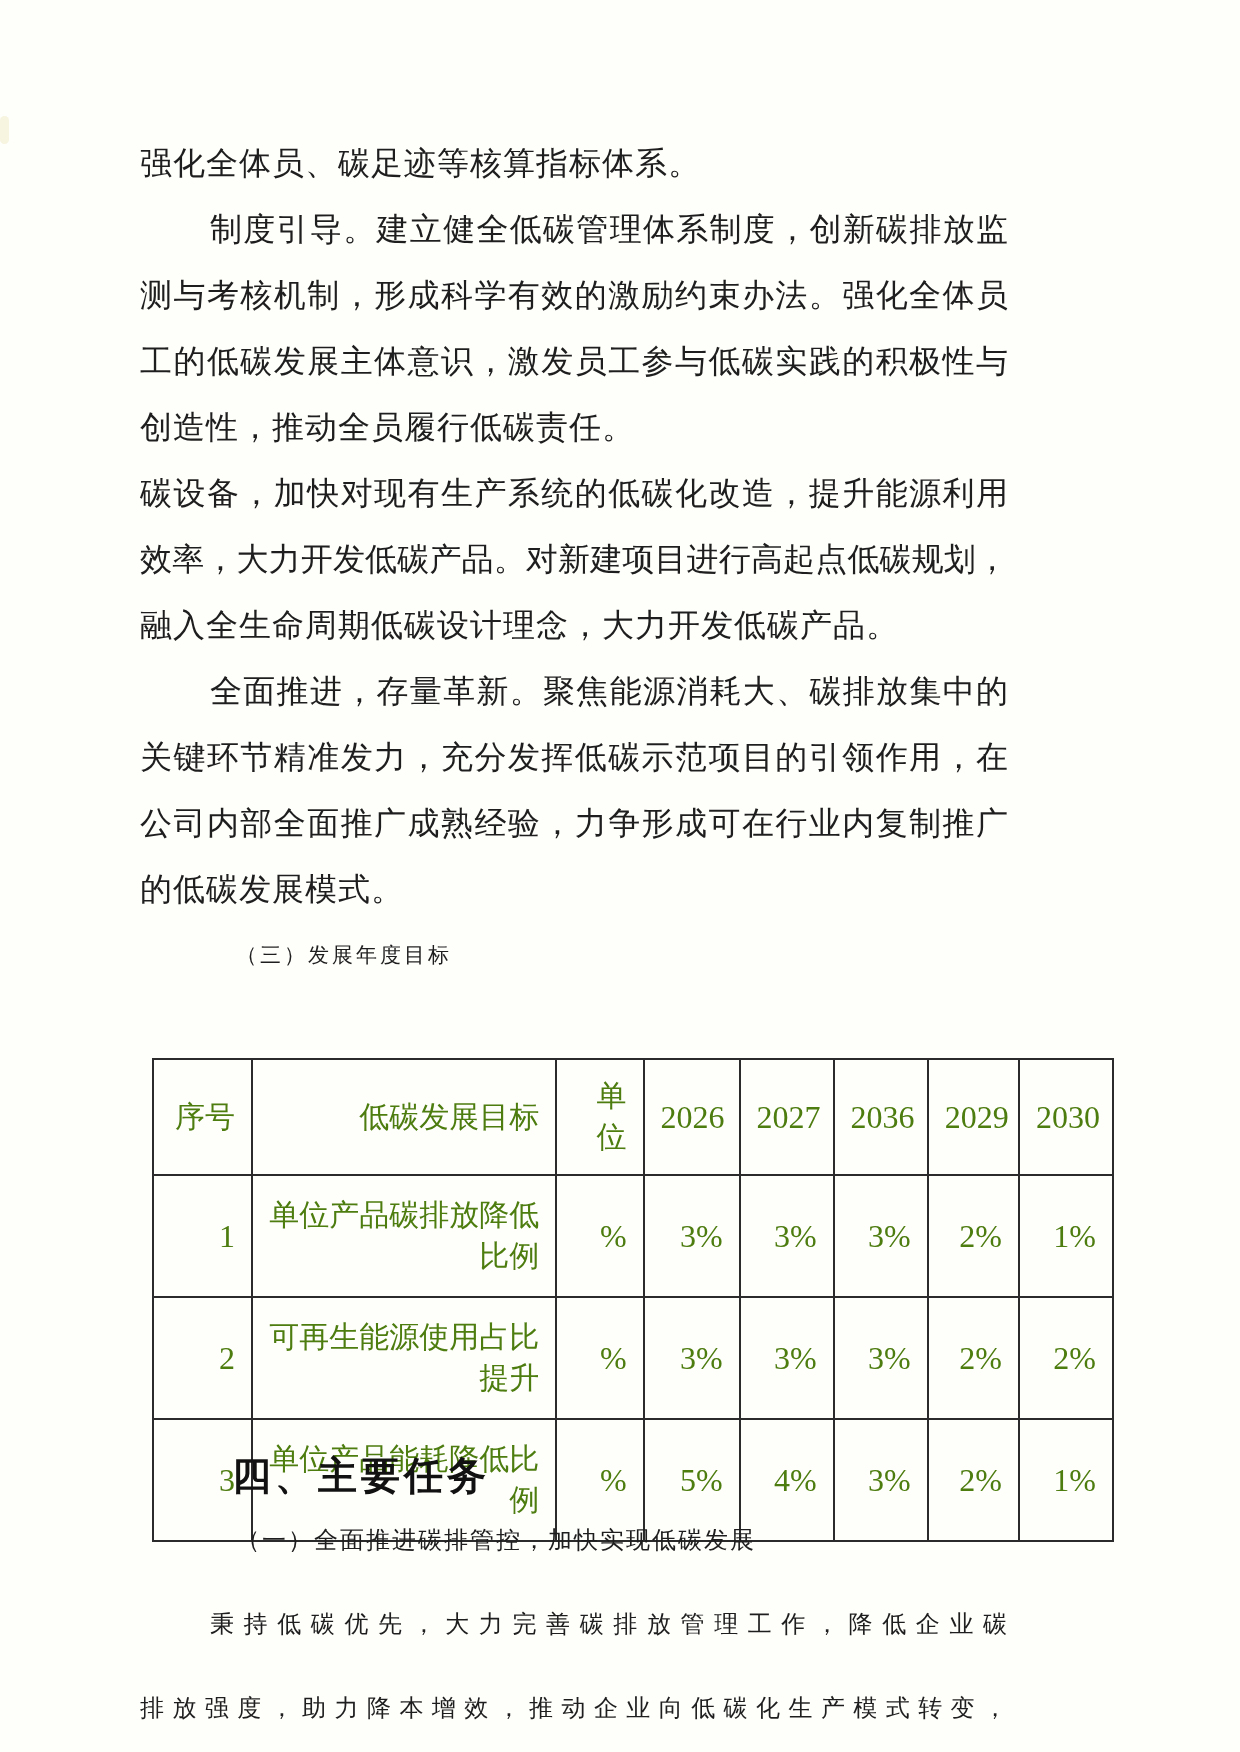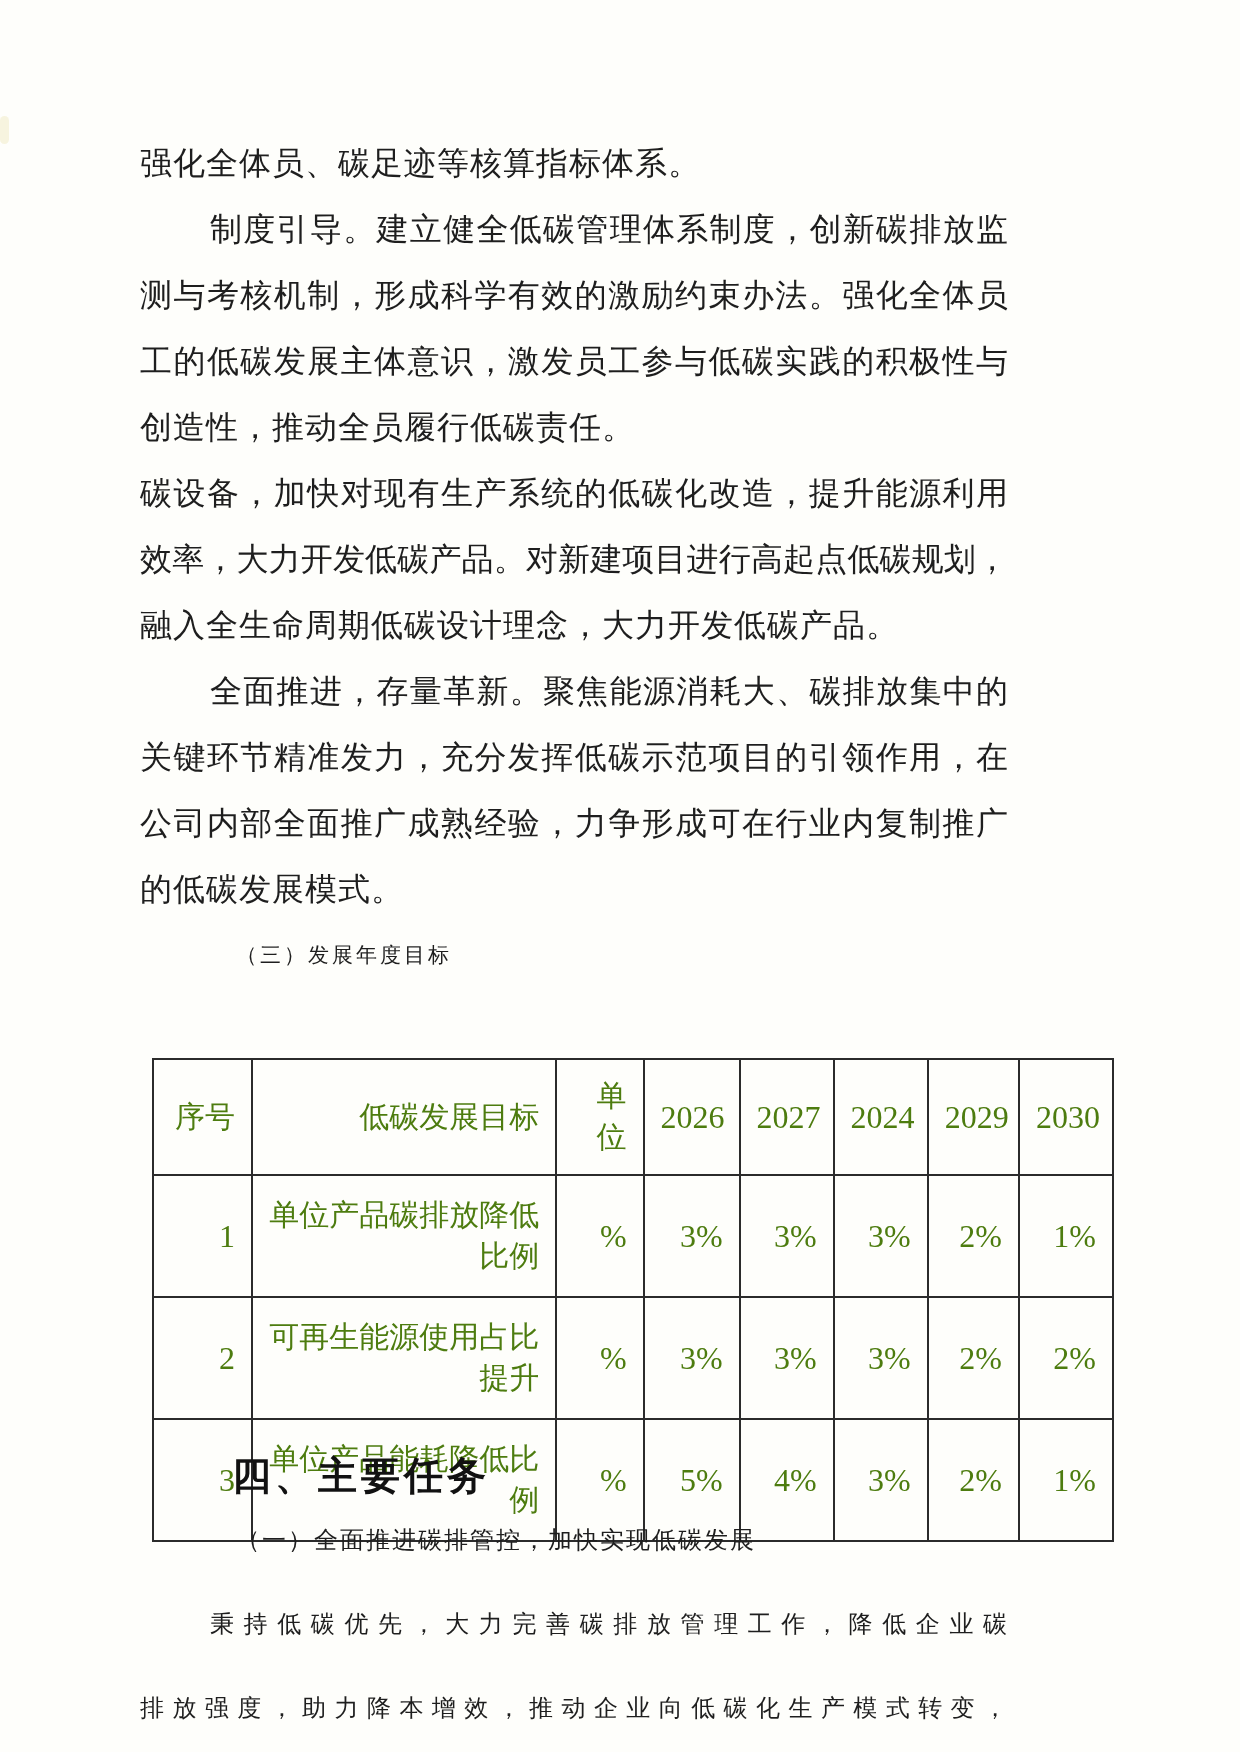--- a/index.html
+++ b/index.html
@@ -81,21 +81,21 @@
         <col style="width:9.5%">
           <col style="width:9.8%">
       </colgroup>
       <tbody>
           <tr class="hd">
         <td>序号</td>
         <td>低碳发展目标</td>
         <td>单位</td>
         <td class="yr">2026</td>
         <td class="yr">2027</td>
-        <td class="yr">2024</td>
+        <td class="yr">2036</td>
         <td class="yr">2029</td>
         <td class="yr">2030</td>
       </tr>
       <tr class="dr">
         <td class="yr">1</td>
         <td>单位产品碳排放降低比例</td>
         <td class="yr">%</td>
         <td class="yr">3%</td>
         <td class="yr">3%</td>
         <td class="yr">3%</td>

